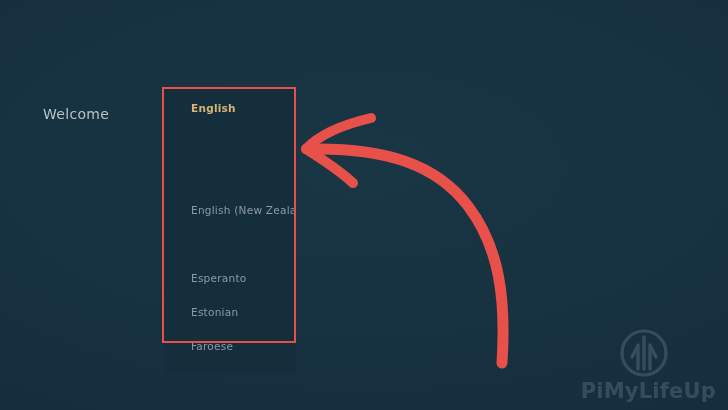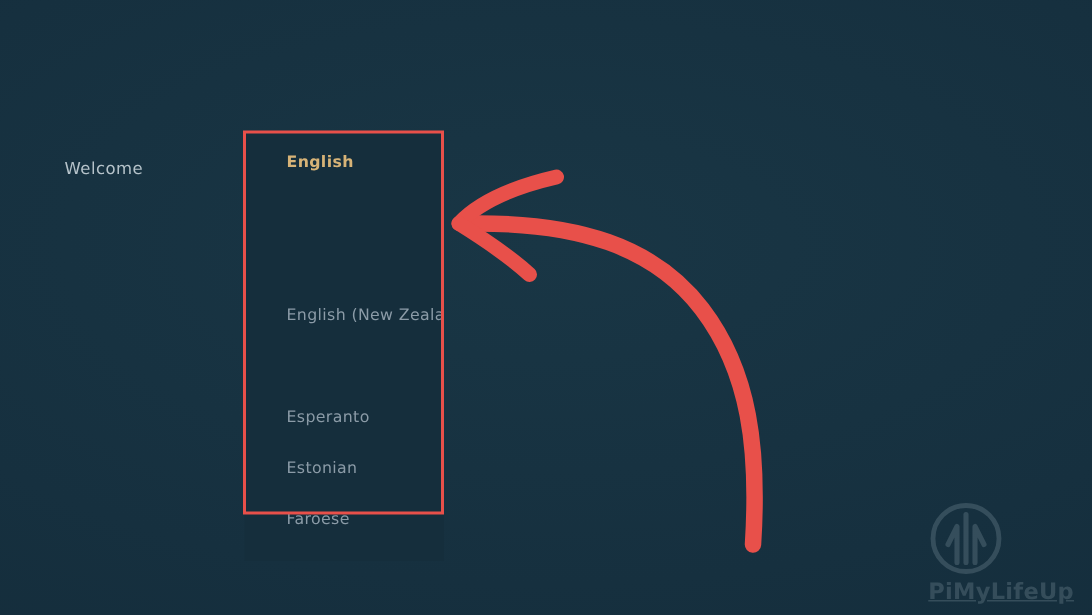--- a/index.html
+++ b/index.html
@@ -22,21 +22,21 @@
     inset: 0;
     background:
       radial-gradient(ellipse 120% 100% at 50% 40%, #193645 0%, #16303f 55%, #132b39 100%);
   }
 
   
   #welcome-label {
     position: absolute;
     left: 43px;
     top: 106px;
-    font-size: 11px;
+    font-size: 14px;
     letter-spacing: 0.3px;
     color: #b6c3ca;
     white-space: nowrap;
   }
 
   
   #language-panel {
     position: absolute;
     left: 163px;
     top: 88px;
@@ -95,26 +95,25 @@
     opacity: 0.30;
     user-select: none;
   }
   #watermark-logo {
     display: block;
     margin-left: auto;
     margin-right: 46px;
     margin-bottom: 2px;
   }
   #watermark-text {
-    font-size: 15px;
+    font-size: 21px;
     font-weight: bold;
     color: #7f949f;
     letter-spacing: 0.2px;
     line-height: 1;
-    text-decoration: underline;
   }
 </style>
 </head>
 <body>
 
 <div id="screen">
 
   <div id="bg-layer"></div>
 
   <div id="welcome-label">Welcome</div>

